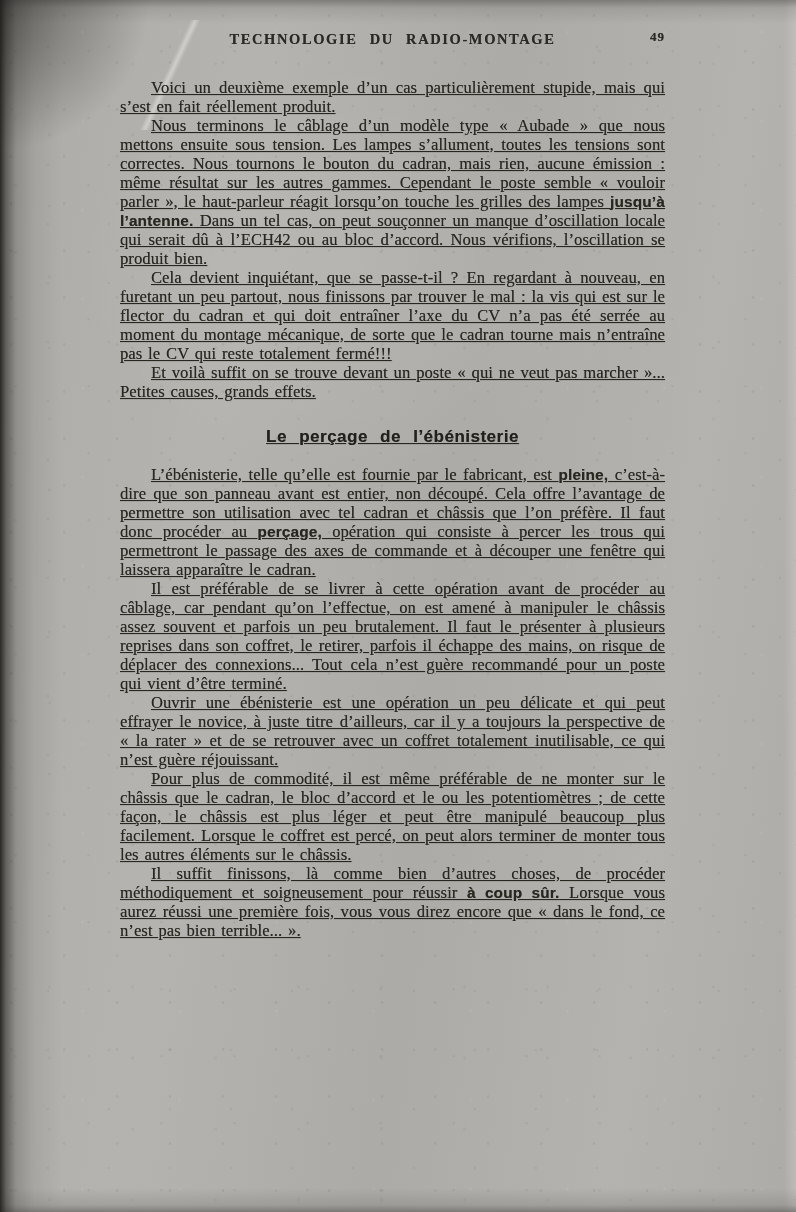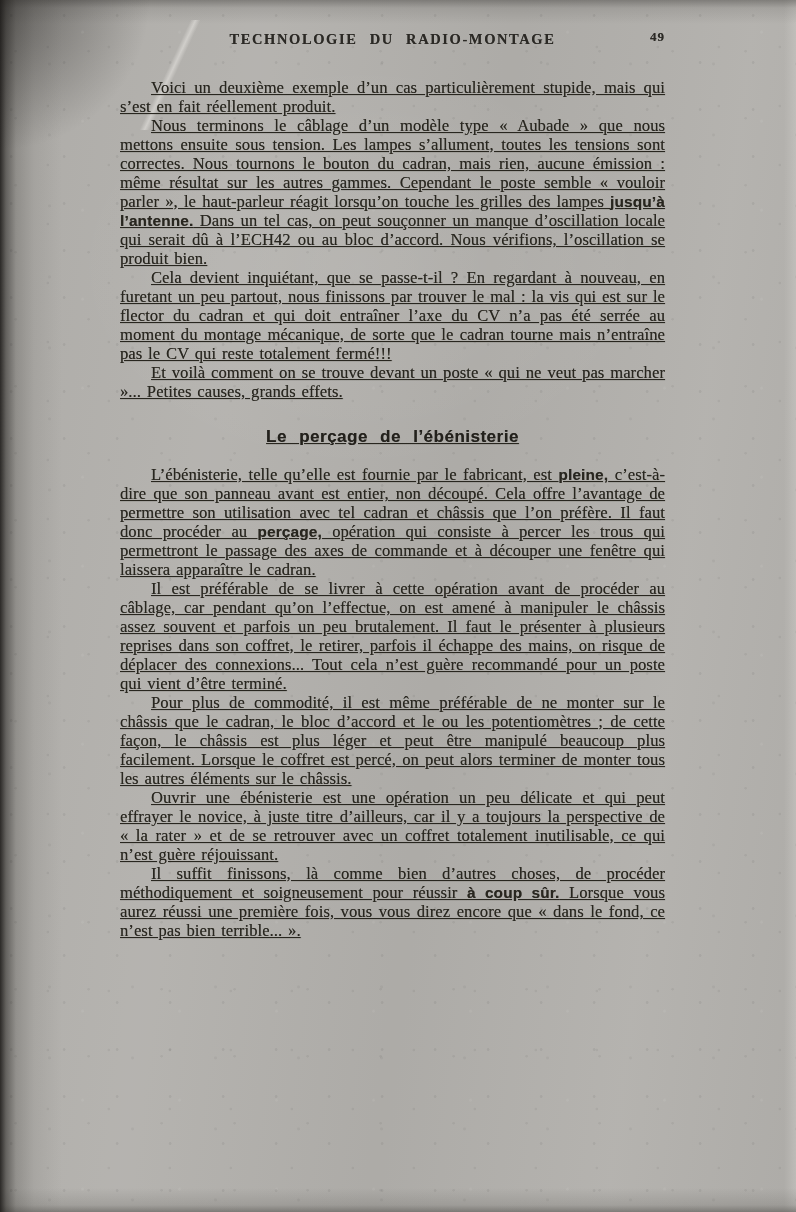--- a/index.html
+++ b/index.html
@@ -119,24 +119,24 @@
 
   <div class="page-header">
     <span class="running-title">TECHNOLOGIE DU RADIO-MONTAGE</span>
     <span class="page-number">49</span>
   </div>
 
   <div class="text-column">
     <p><span>Voici un deuxième exemple d’un cas particulièrement stupide, mais qui s’est en fait réellement produit.</span></p>
     <p><span>Nous terminons le câblage d’un modèle type « Aubade » que nous mettons ensuite sous tension. Les lampes s’allument, toutes les tensions sont correctes. Nous tournons le bouton du cadran, mais rien, aucune émission : même résultat sur les autres gammes. Cependant le poste semble « vouloir parler », le haut-parleur réagit lorsqu’on touche les grilles des lampes </span><span class="b">jusqu’à l’antenne.</span><span> Dans un tel cas, on peut souçonner un manque d’oscillation locale qui serait dû à l’ECH42 ou au bloc d’accord. Nous vérifions, l’oscillation se produit bien.</span></p>
     <p><span>Cela devient inquiétant, que se passe-t-il ? En regardant à nouveau, en furetant un peu partout, nous finissons par trouver le mal : la vis qui est sur le flector du cadran et qui doit entraîner l’axe du CV n’a pas été serrée au moment du montage mécanique, de sorte que le cadran tourne mais n’entraîne pas le CV qui reste totalement fermé!!!</span></p>
-    <p><span>Et voilà comment on se trouve devant un poste « qui ne veut pas marcher »... Petites causes, grands effets.</span></p>
+    <p><span>Et voilà suffit on se trouve devant un poste « qui ne veut pas marcher »... Petites causes, grands effets.</span></p>
 
     <h2 class="section-heading">Le perçage de l’ébénisterie</h2>
 
     <p><span>L’ébénisterie, telle qu’elle est fournie par le fabricant, est </span><span class="b">pleine,</span><span> c’est-à-dire que son panneau avant est entier, non découpé. Cela offre l’avantage de permettre son utilisation avec tel cadran et châssis que l’on préfère. Il faut donc procéder au </span><span class="b">perçage,</span><span> opération qui consiste à percer les trous qui permettront le passage des axes de commande et à découper une fenêtre qui laissera apparaître le cadran.</span></p>
     <p><span>Il est préférable de se livrer à cette opération avant de procéder au câblage, car pendant qu’on l’effectue, on est amené à manipuler le châssis assez souvent et parfois un peu brutalement. Il faut le présenter à plusieurs reprises dans son coffret, le retirer, parfois il échappe des mains, on risque de déplacer des connexions... Tout cela n’est guère recommandé pour un poste qui vient d’être terminé.</span></p>
+    <p><span>Ouvrir une ébénisterie est une opération un peu délicate et qui peut effrayer le novice, à juste titre d’ailleurs, car il y a toujours la perspective de « la rater » et de se retrouver avec un coffret totalement inutilisable, ce qui n’est guère réjouissant.</span></p>
     <p><span>Pour plus de commodité, il est même préférable de ne monter sur le châssis que le cadran, le bloc d’accord et le ou les potentiomètres ; de cette façon, le châssis est plus léger et peut être manipulé beaucoup plus facilement. Lorsque le coffret est percé, on peut alors terminer de monter tous les autres éléments sur le châssis.</span></p>
-    <p><span>Ouvrir une ébénisterie est une opération un peu délicate et qui peut effrayer le novice, à juste titre d’ailleurs, car il y a toujours la perspective de « la rater » et de se retrouver avec un coffret totalement inutilisable, ce qui n’est guère réjouissant.</span></p>
     <p><span>Il suffit finissons, là comme bien d’autres choses, de procéder méthodiquement et soigneusement pour réussir </span><span class="b">à coup sûr.</span><span> Lorsque vous aurez réussi une première fois, vous vous direz encore que « dans le fond, ce n’est pas bien terrible... ».</span></p>
   </div>
 
 </div>
 
 </body></html>

